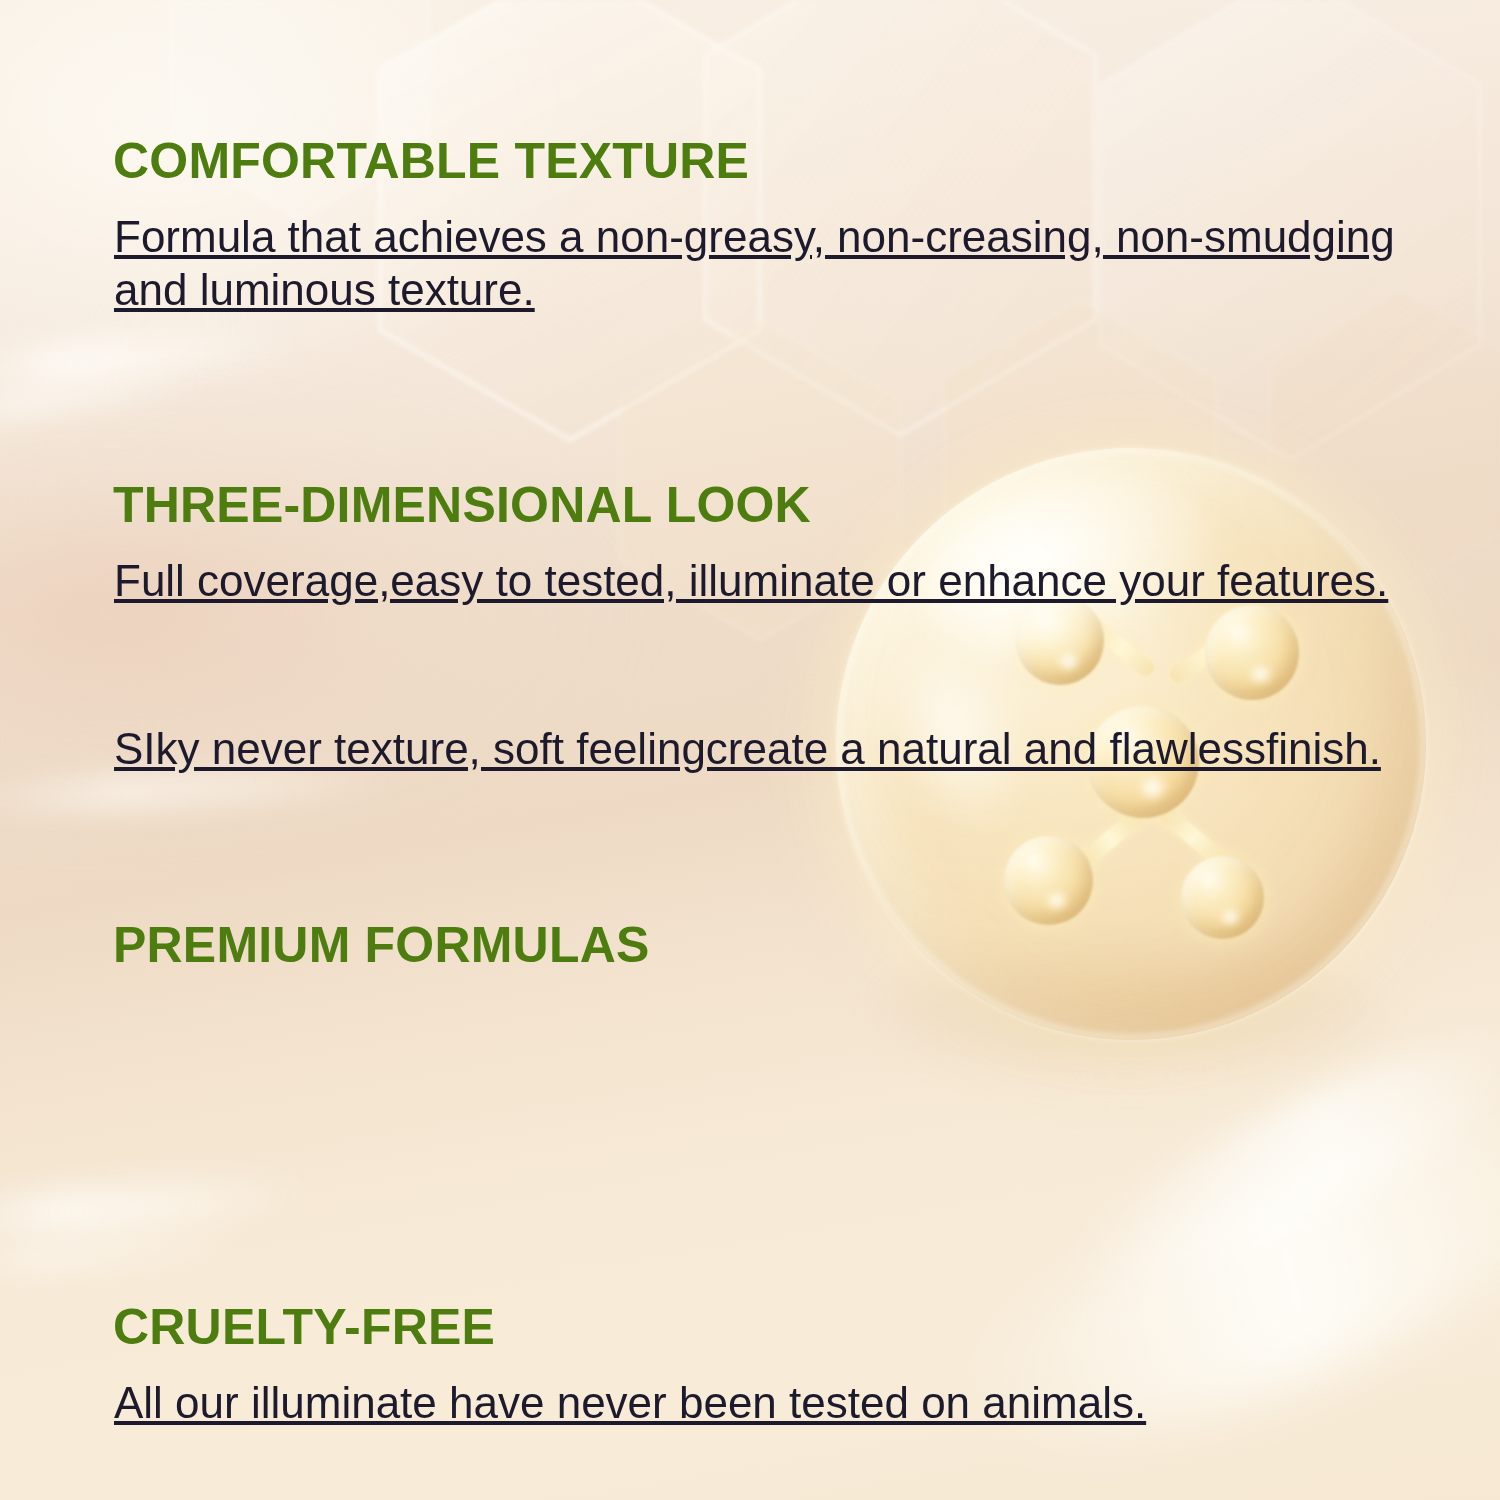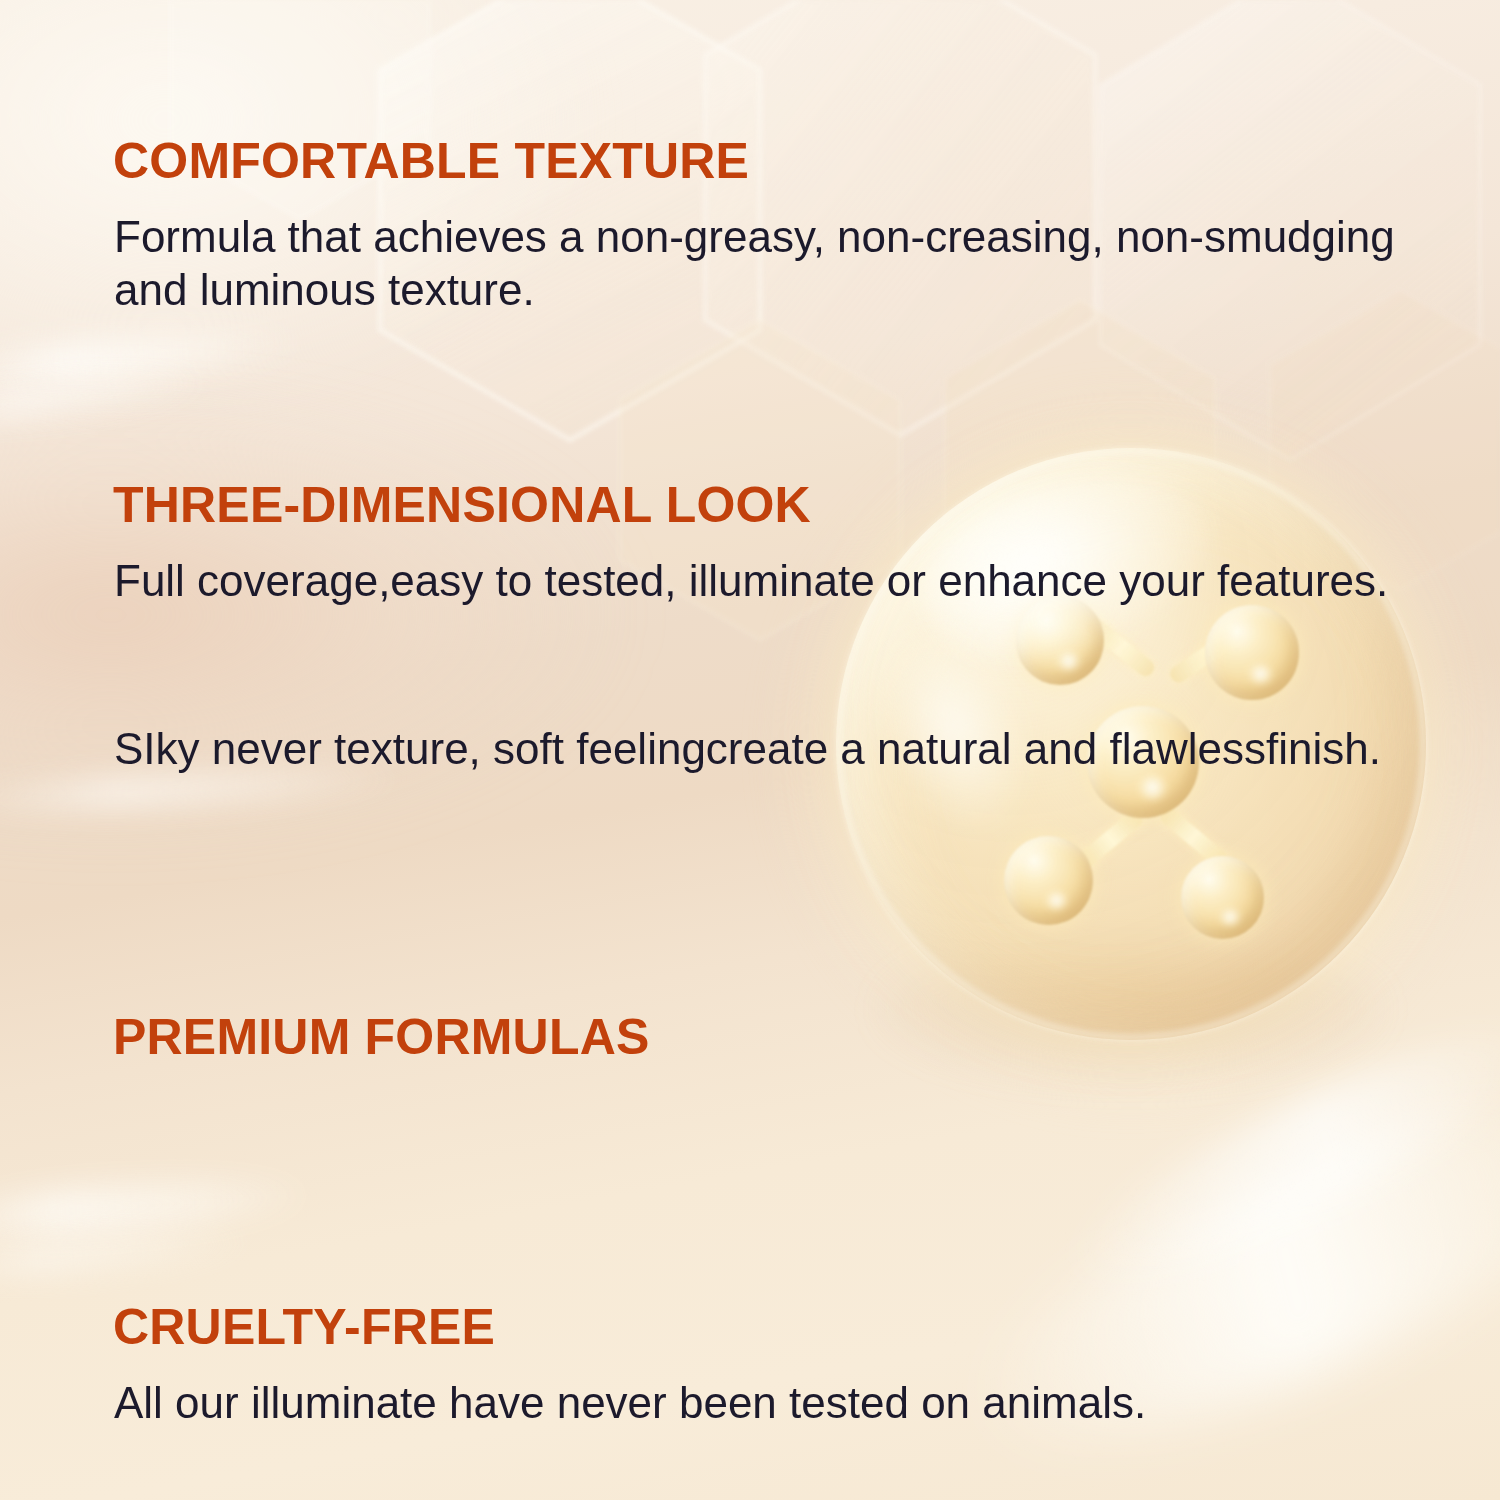--- a/index.html
+++ b/index.html
@@ -271,38 +271,39 @@
   }
   .feature {
     position: absolute;
     left: 113px;
     width: 1320px;
   }
   .feature-title {
     font-size: 50px;
     font-weight: 700;
     letter-spacing: 0.2px;
-    color: #c2410c;
+    color: #4d7c0f;
     line-height: 1.0;
     margin: 0 0 0 0;
     white-space: nowrap;
   }
   .feature-desc {
     font-size: 44px;
     font-weight: 400;
     color: #1c1a2c;
     line-height: 1.21;
     margin: 24px 0 0 1px;
     max-width: 1305px;
+    text-decoration: underline;
   }
 
   .f0 { top: 136px; }
   .f1 { top: 458px; margin-top: 22px; }
   .f2 { top: 698px; }
-  .f3 { top: 1012px; }
+  .f3 { top: 920px; }
   .f4 { top: 1302px; }
 </style>
 </head>
 <body>
 
 <div class="canvas">
 
   <div class="bg-base"></div>
   <div class="bg-wash-tl"></div>
   <div class="bg-pinkband"></div>

